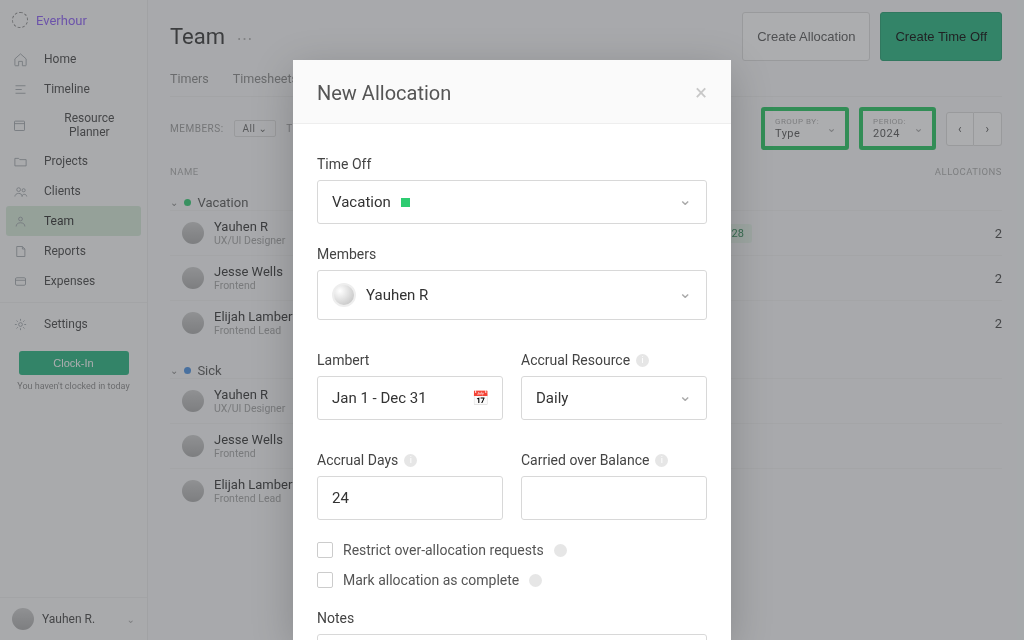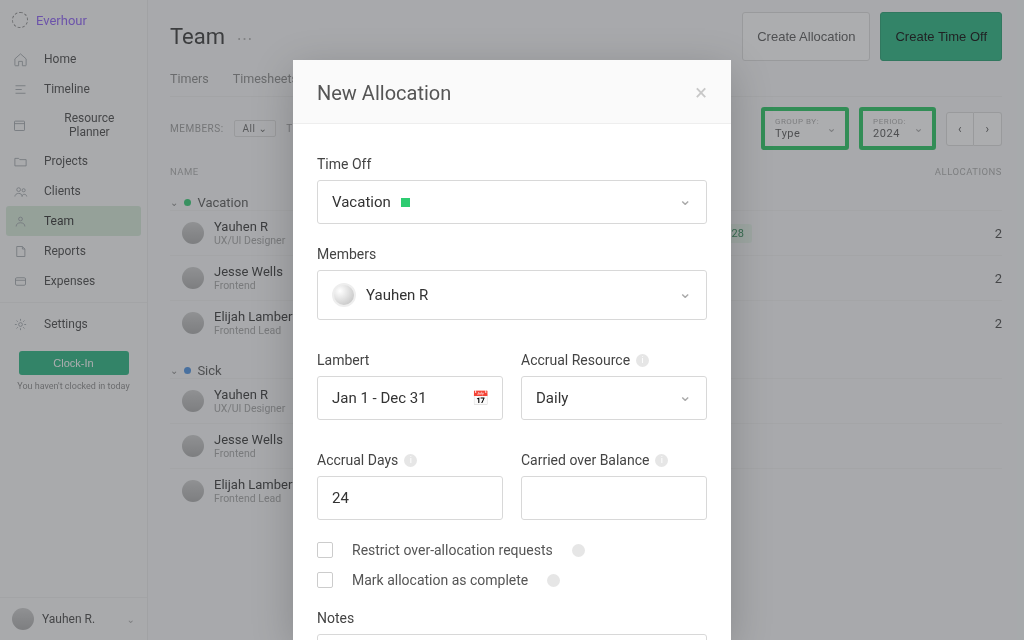--- a/index.html
+++ b/index.html
@@ -80,21 +80,21 @@
   .modal-body { padding: 22px 24px 4px; overflow: auto; }
   .field-label { font-size: 14px; color: #444; margin-top: 10px; display: flex; align-items: center; gap: 6px; }
   .field-label .info-dot { width: 13px; height: 13px; border-radius: 50%; background: #e6e6e6; color: #fff; font-size: 9px; display: inline-flex; align-items: center; justify-content: center; }
   .modal .control { border: 1px solid #d8d8d8; border-radius: 3px; margin-top: 8px; position: relative; font-size: 15px; color: #333; }
   .control .inner { padding: 12px 14px; display: flex; align-items: center; gap: 10px; }
   .control.dropdown::after { content: "⌄"; position: absolute; right: 14px; top: 50%; transform: translateY(-62%); color: #aaa; font-size: 16px; }
   .chip-dot { width: 9px; height: 9px; background: #2ecc71; display: inline-block; }
   .two-col { display: flex; gap: 18px; }
   .two-col > div { flex: 1; }
   .cal-ico { position: absolute; right: 12px; top: 50%; transform: translateY(-50%); color: #ccc; font-size: 14px; }
-  .chk { display: flex; align-items: center; gap: 19px; margin-top: 22px; font-size: 14px; color: #555; }
+  .chk { display: flex; align-items: center; gap: 10px; margin-top: 22px; font-size: 14px; color: #555; }
   .chk .box { width: 16px; height: 16px; border: 1px solid #ccc; border-radius: 2px; }
   .chk .info-dot { width: 13px; height: 13px; border-radius: 50%; background: #e6e6e6; }
   .modal .avatar.sm { width: 24px; height: 24px; background: radial-gradient(circle at 30% 30%, #fff, #bbb); border: 2px solid #eee; }
 
   svg.ico-svg { width: 15px; height: 15px; stroke: #9aa0a6; stroke-width: 1.4; fill: none; }
 </style>
 </head>
 <body>
 
 <div class="app">

